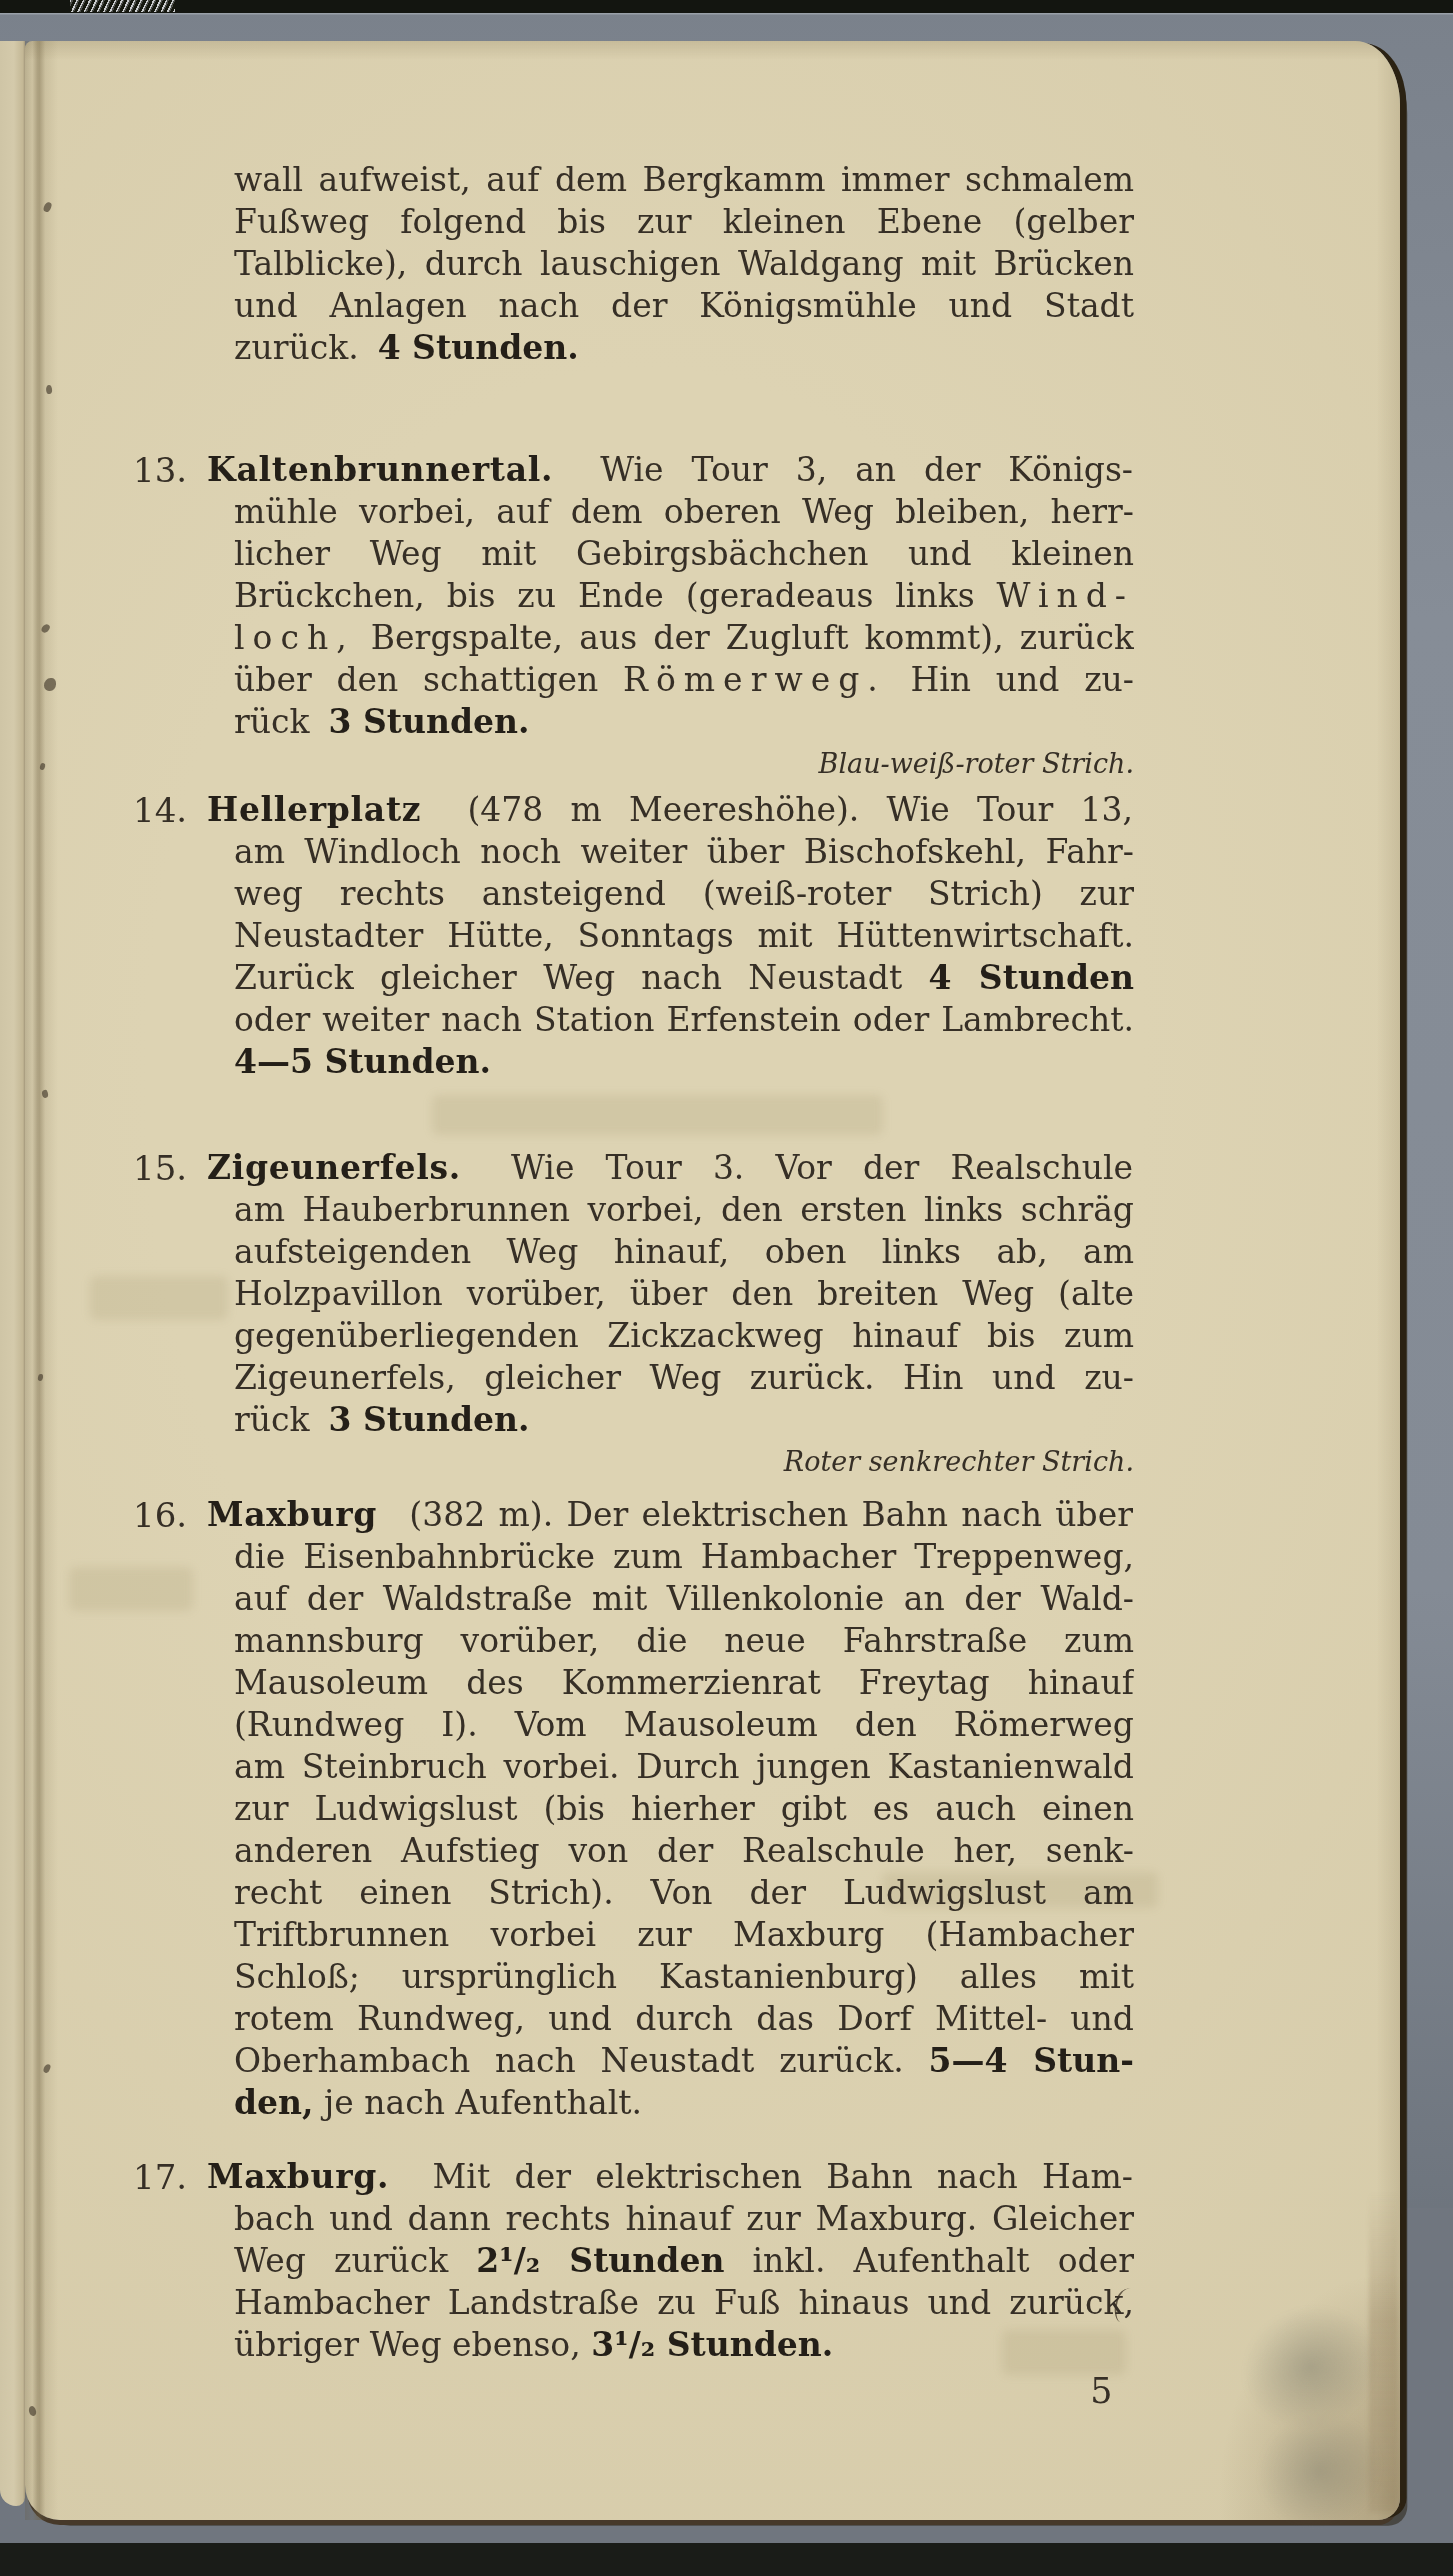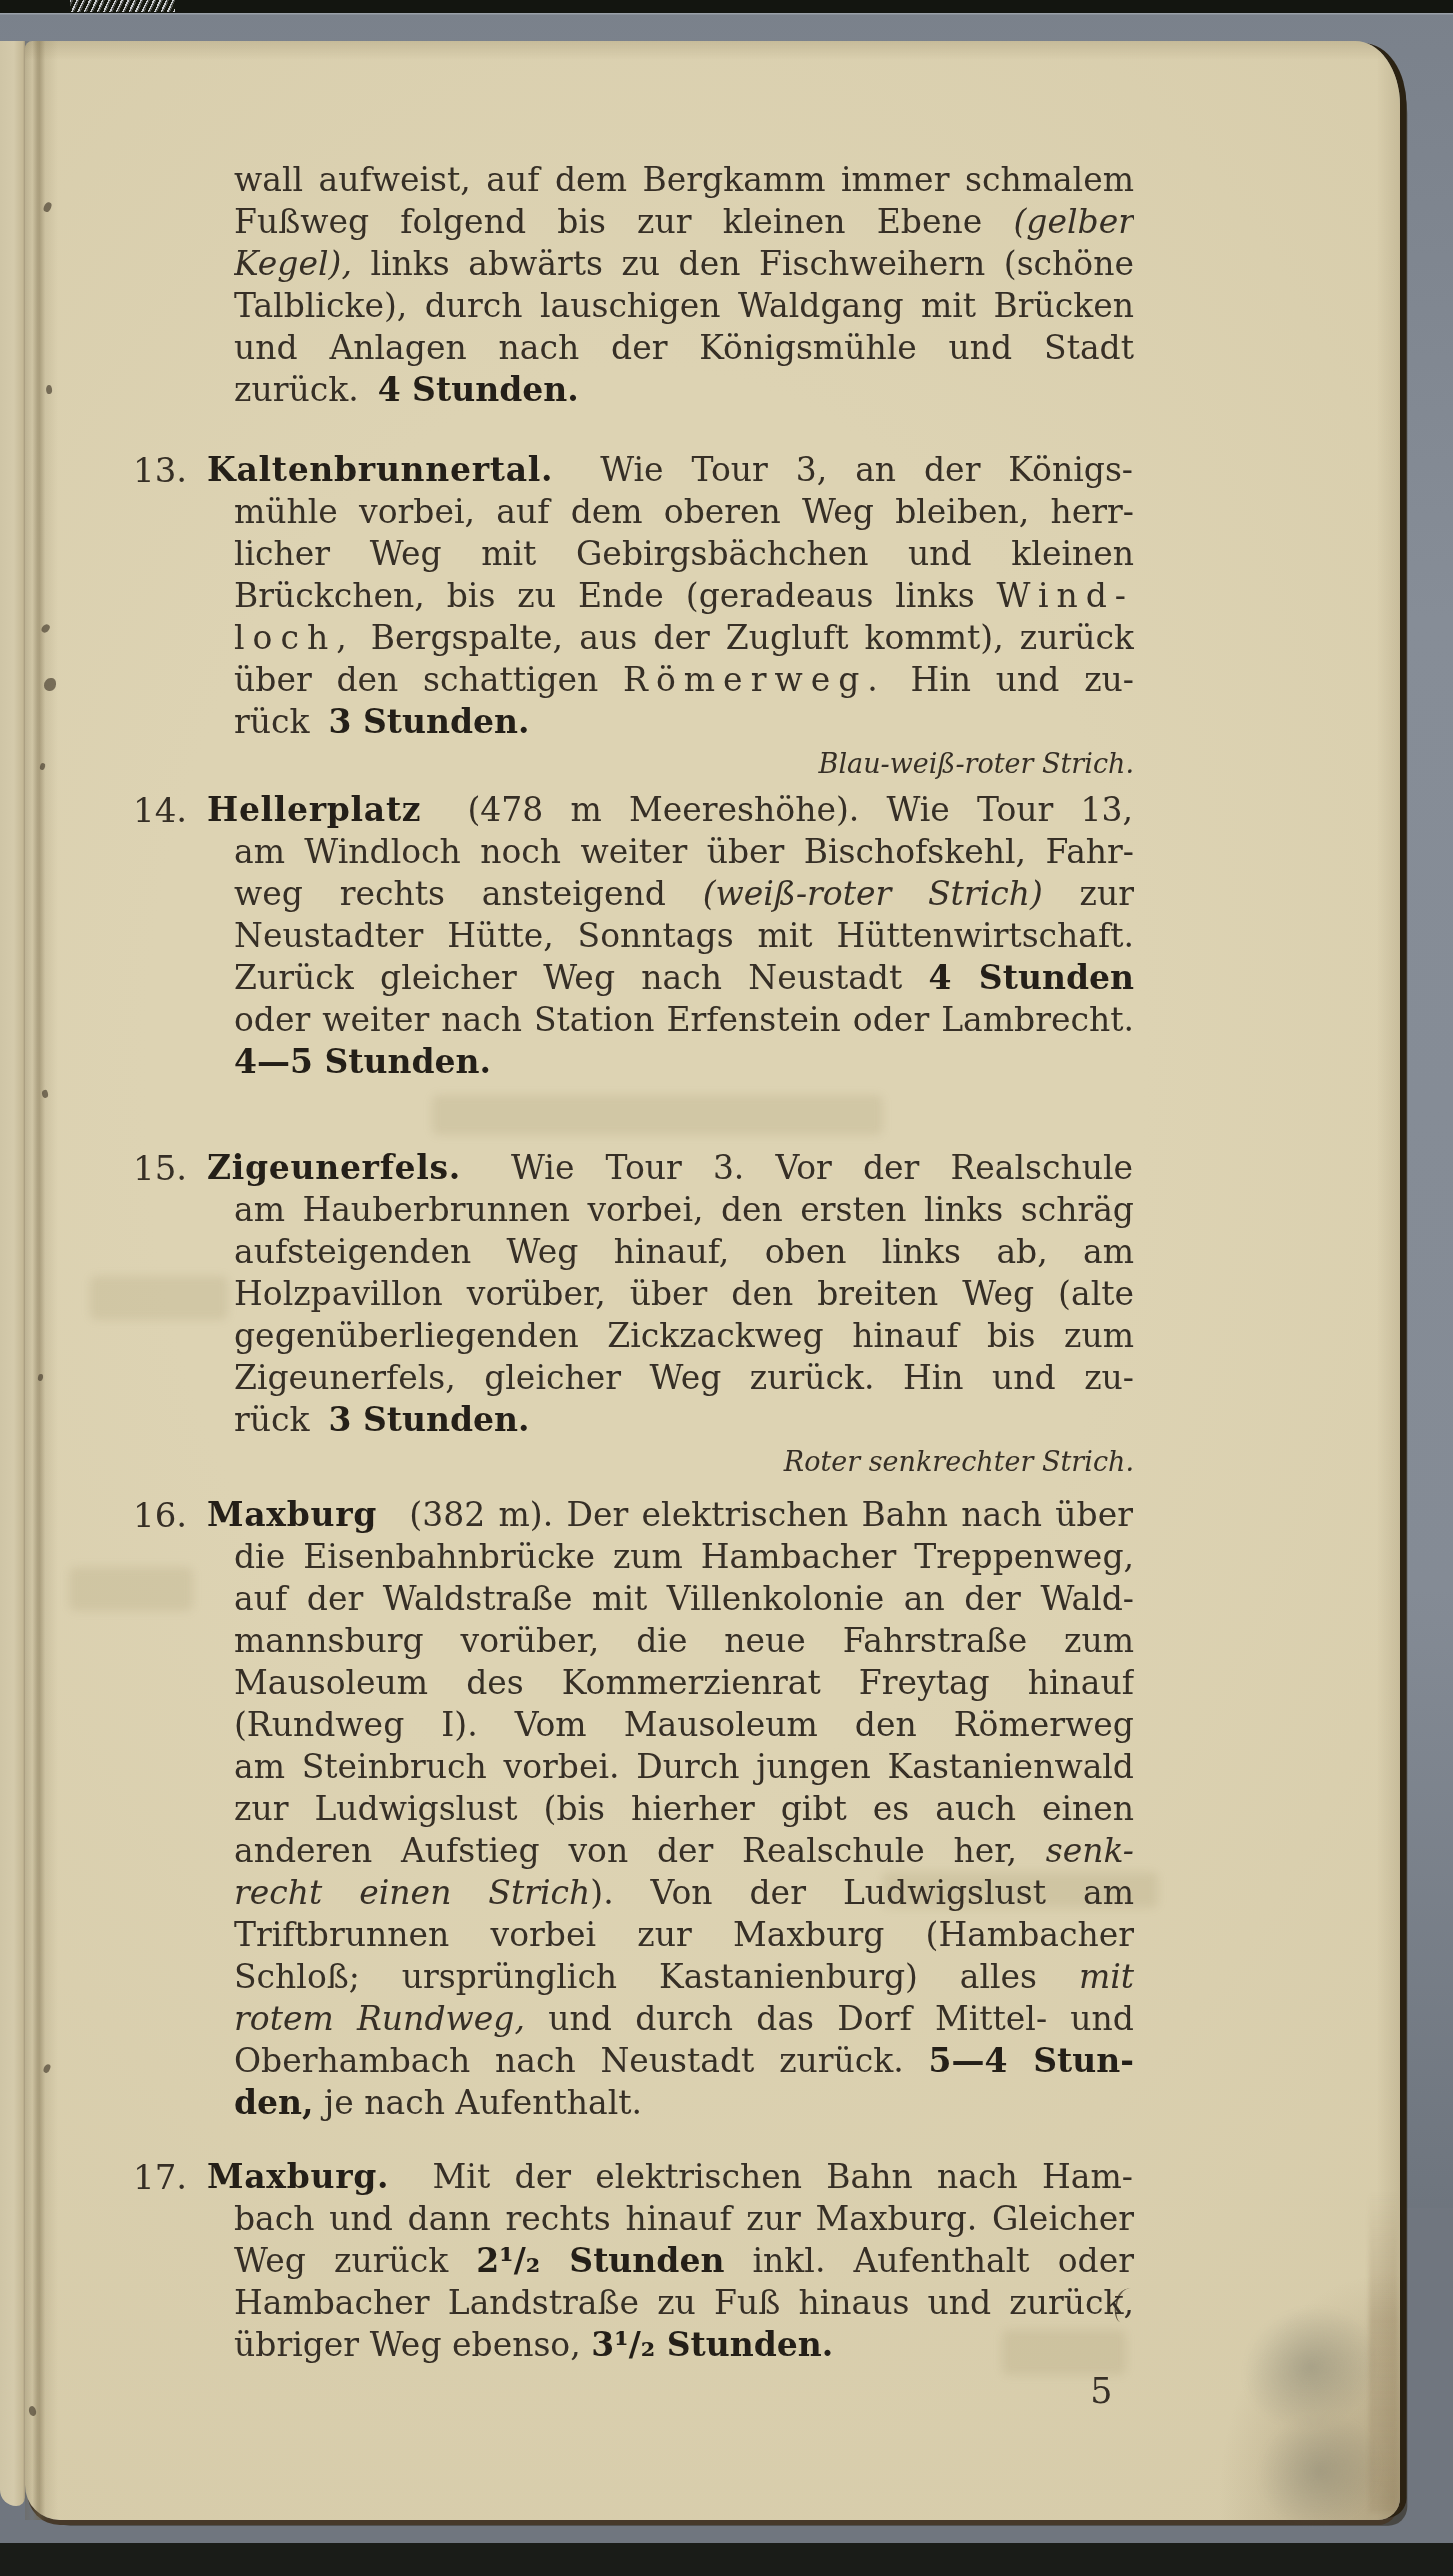--- a/index.html
+++ b/index.html
@@ -47,21 +47,21 @@
   .pen-hook{position:absolute;left:1090px;top:2247px;width:19px;height:35px;
     border-left:2.9px solid rgba(60,50,36,.75);border-radius:70% 0 0 62%/58% 0 0 72%;transform:rotate(14deg);}
   #content{position:absolute;inset:0;}
   .para{position:absolute;left:209px;width:900px;font-size:33px;line-height:42px;color:var(--ink);}
   .num{position:absolute;left:-101px;top:0;font-size:34px;}
   .line{height:42px;overflow:hidden;text-align:justify;text-align-last:justify;}
   .line.last{text-align:left;text-align-last:left;}
   .line.head{margin-left:-27px;width:926px;}
   .s-h{font-weight:bold;color:var(--ink_bold);letter-spacing:0.7px;}
   .s-b{font-weight:bold;color:var(--ink_bold);}
-  .s-i{font-style:italic;margin-top:21px;}
+  .s-i{margin-top:21px;}
   .s-sp{letter-spacing:8px;}
   .gap{margin-left:19px;}
   .tagline{height:42px;text-align:right;text-align-last:right;font-style:italic;font-size:27px;color:var(--ink);}
   .page-num{position:absolute;left:1051px;top:2329px;width:51px;text-align:center;
     font-size:35px;line-height:42px;color:var(--ink);}
 </style>
 </head>
 <body>
 
 <div class="scan">
@@ -82,21 +82,20 @@
     <div class="ghost" style="left:44px;top:1526px;width:124px;height:44px;"></div>
     <div class="ghost" style="left:857px;top:1831px;width:276px;height:36px;"></div>
     <div class="ghost" style="left:977px;top:2289px;width:124px;height:45px;"></div>
 
     <div class="pen-hook"></div>
 
     <div id="content">
         <div class="para" style="top: 118px;">
           <div class="line"><span class="s-r">wall aufweist, auf dem Bergkamm immer schmalem</span></div>
           <div class="line"><span class="s-r">Fußweg folgend bis zur kleinen Ebene </span><span class="s-i">(gelber</span></div>
-          <div class="line"><span class="s-i">Kegel),</span><span class="s-r"> links abwärts zu den Fischweihern (schöne</span></div>
           <div class="line"><span class="s-r">Talblicke), durch lauschigen Waldgang mit Brücken</span></div>
           <div class="line"><span class="s-r">und Anlagen nach der Königsmühle und Stadt</span></div>
           <div class="line last"><span class="s-r">zurück.</span><span class="s-b gap">4 Stunden.</span></div>
         </div>
         <div class="para" style="top: 408px;">
           <span class="num">13.</span>
           <div class="line head"><span class="s-h">Kaltenbrunnertal.</span><span class="s-r gap"> Wie Tour 3, an der Königs-</span></div>
           <div class="line"><span class="s-r">mühle vorbei, auf dem oberen Weg bleiben, herr-</span></div>
           <div class="line"><span class="s-r">licher Weg mit Gebirgsbächchen und kleinen</span></div>
           <div class="line"><span class="s-r">Brückchen, bis zu Ende (geradeaus links </span><span class="s-sp">Wind-</span></div>

